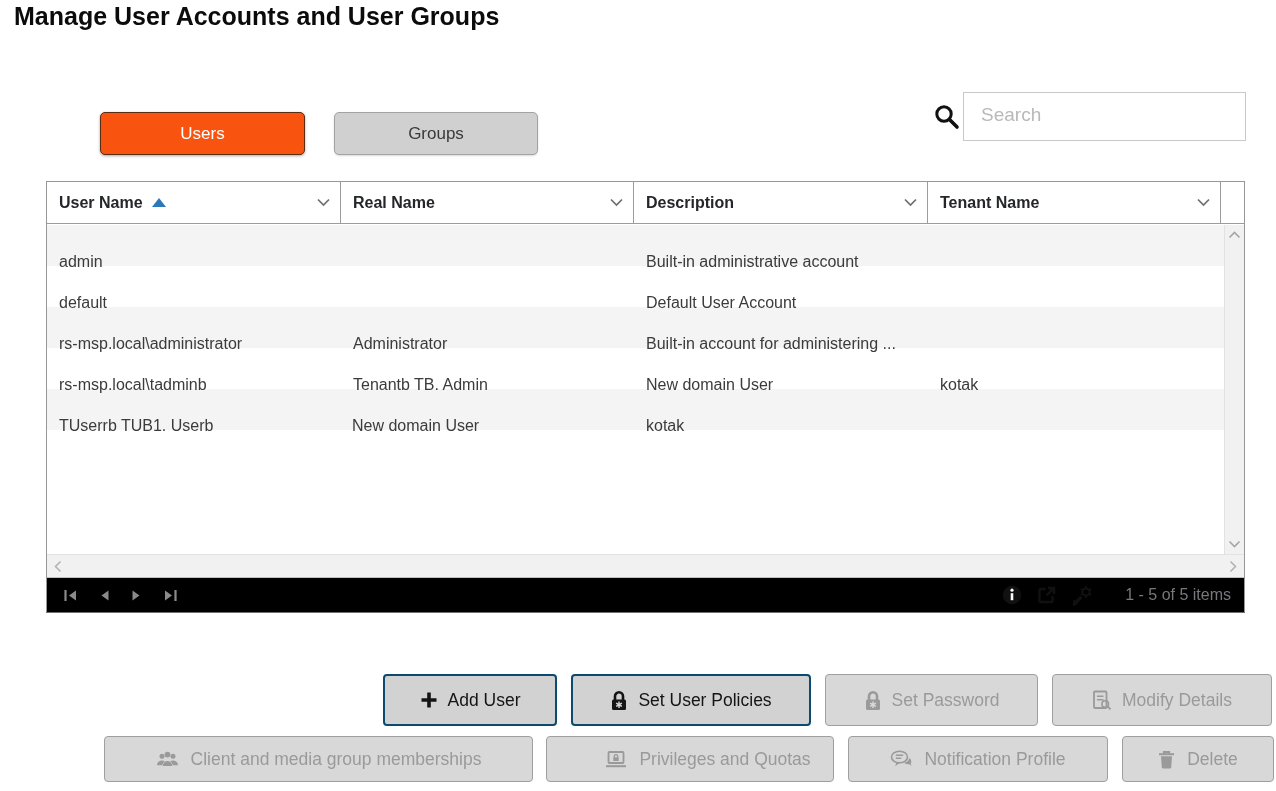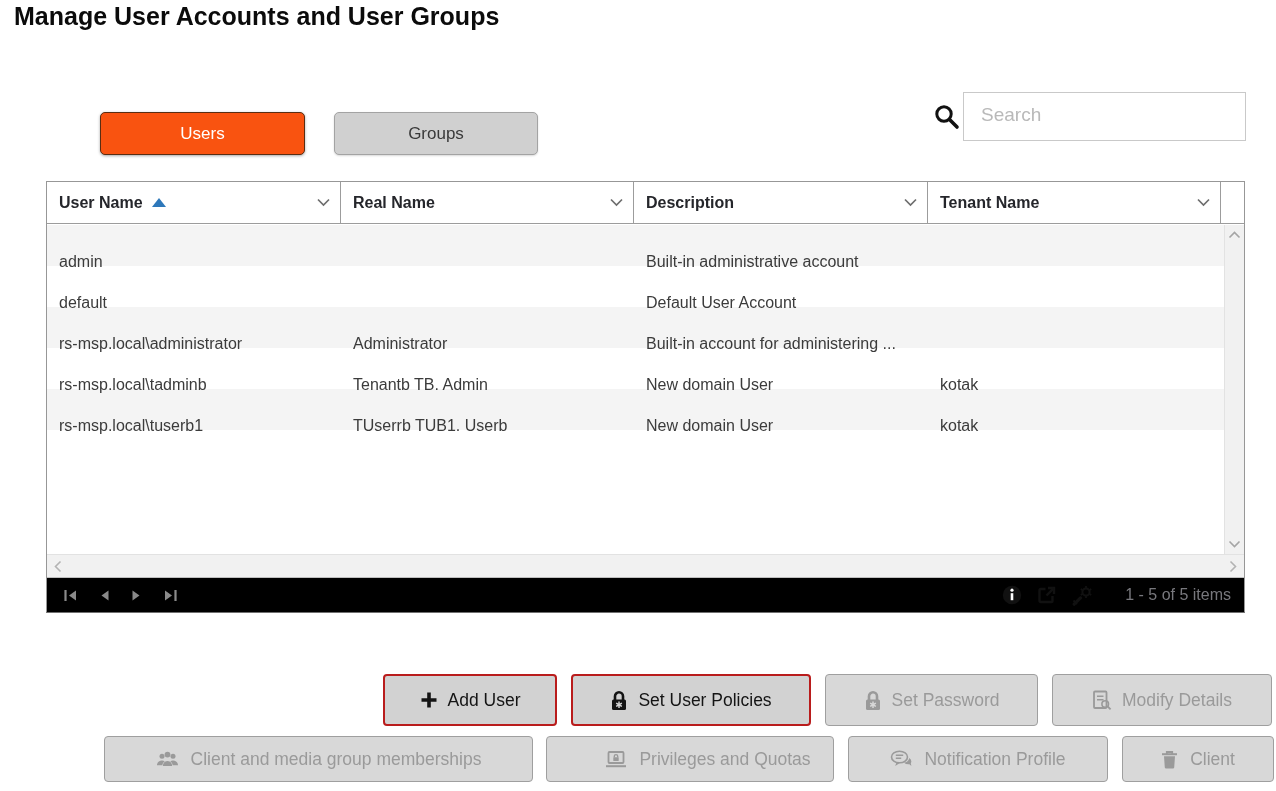--- a/index.html
+++ b/index.html
@@ -54,21 +54,21 @@
               border-top:1px solid #bfbfbf; display:flex; align-items:center; }
   .pager { display:flex; align-items:center; gap:21px; margin-left:16px; }
   .pager .pg { display:flex; align-items:center; cursor:pointer; }
   .f-right { margin-left:auto; display:flex; align-items:center; gap:15px; margin-right:13px; }
   .f-right .fi { display:flex; align-items:center; cursor:pointer; }
   .items-status { font-size:16px; color:#78787d; margin-left:16px; }
 
   
   .btn { display:flex; align-items:center; justify-content:center; gap:10px; border-radius:4px;
          font-size:17.5px; cursor:pointer; }
-  .btn.on  { background:#d2d2d2; border:2px solid #b91c1c; color:#141414; }
+  .btn.on  { background:#d2d2d2; border:2px solid #0c4a6e; color:#141414; }
   .btn.off { background:#d8d8d8; border:1px solid #9f9f9f; color:#9A9A9A; cursor:default; }
   .r1 { top:674px; height:52px; }
   .r2 { top:736px; height:46px;gap:12px; }
   .b-add  { left:383px;  width:174px; }
   .b-pol  { left:571px;  width:240px; }
   .b-pwd  { left:825px;  width:213px; }
   .b-mod  { left:1052px; width:220px; }
   .b-cli  { left:104px;  width:429px; }
   .b-priv { left:546px;  width:288px;padding-left:36px; }
   .b-not  { left:848px;  width:260px; }
@@ -148,21 +148,20 @@
       <div class="t-cell c3">Built-in account for administering ...</div>
       <div class="t-cell c4"></div>
     </div>
     <div class="t-row">
       <div class="t-cell c1">rs-msp.local\tadminb</div>
       <div class="t-cell c2">Tenantb TB. Admin</div>
       <div class="t-cell c3">New domain User</div>
       <div class="t-cell c4">kotak</div>
     </div>
     <div class="t-row alt">
-      <div class="t-cell c1">rs-msp.local\tuserb1</div>
       <div class="t-cell c2">TUserrb TUB1. Userb</div>
       <div class="t-cell c3">New domain User</div>
       <div class="t-cell c4">kotak</div>
     </div>
   </div>
 
   <div class="v-scroll">
     <span>
       <svg width="13" height="8" viewBox="0 0 13 8">
           <polyline points="1.5,6.5 6.5,1.5 11.5,6.5" fill="none" stroke="#a5a5a5" stroke-width="1.6"></polyline>
@@ -317,14 +316,14 @@
   <span>Notification Profile</span>
 </div>
 <div class="abs btn off r2 b-del">
   <span>
     <svg width="17" height="19" viewBox="0 0 17 19">
         <path d="M1 4.2h15" stroke="currentColor" stroke-width="2"></path>
         <path d="M5.8 4V2h5.4v2" fill="none" stroke="currentColor" stroke-width="1.8"></path>
         <path d="M3 6.2h11l-.8 11.3a1.2 1.2 0 0 1-1.2 1H5a1.2 1.2 0 0 1-1.2-1z" fill="currentColor"></path>
       </svg>
   </span>
-  <span>Client</span>
+  <span>Delete</span>
 </div>
 
 </body></html>

